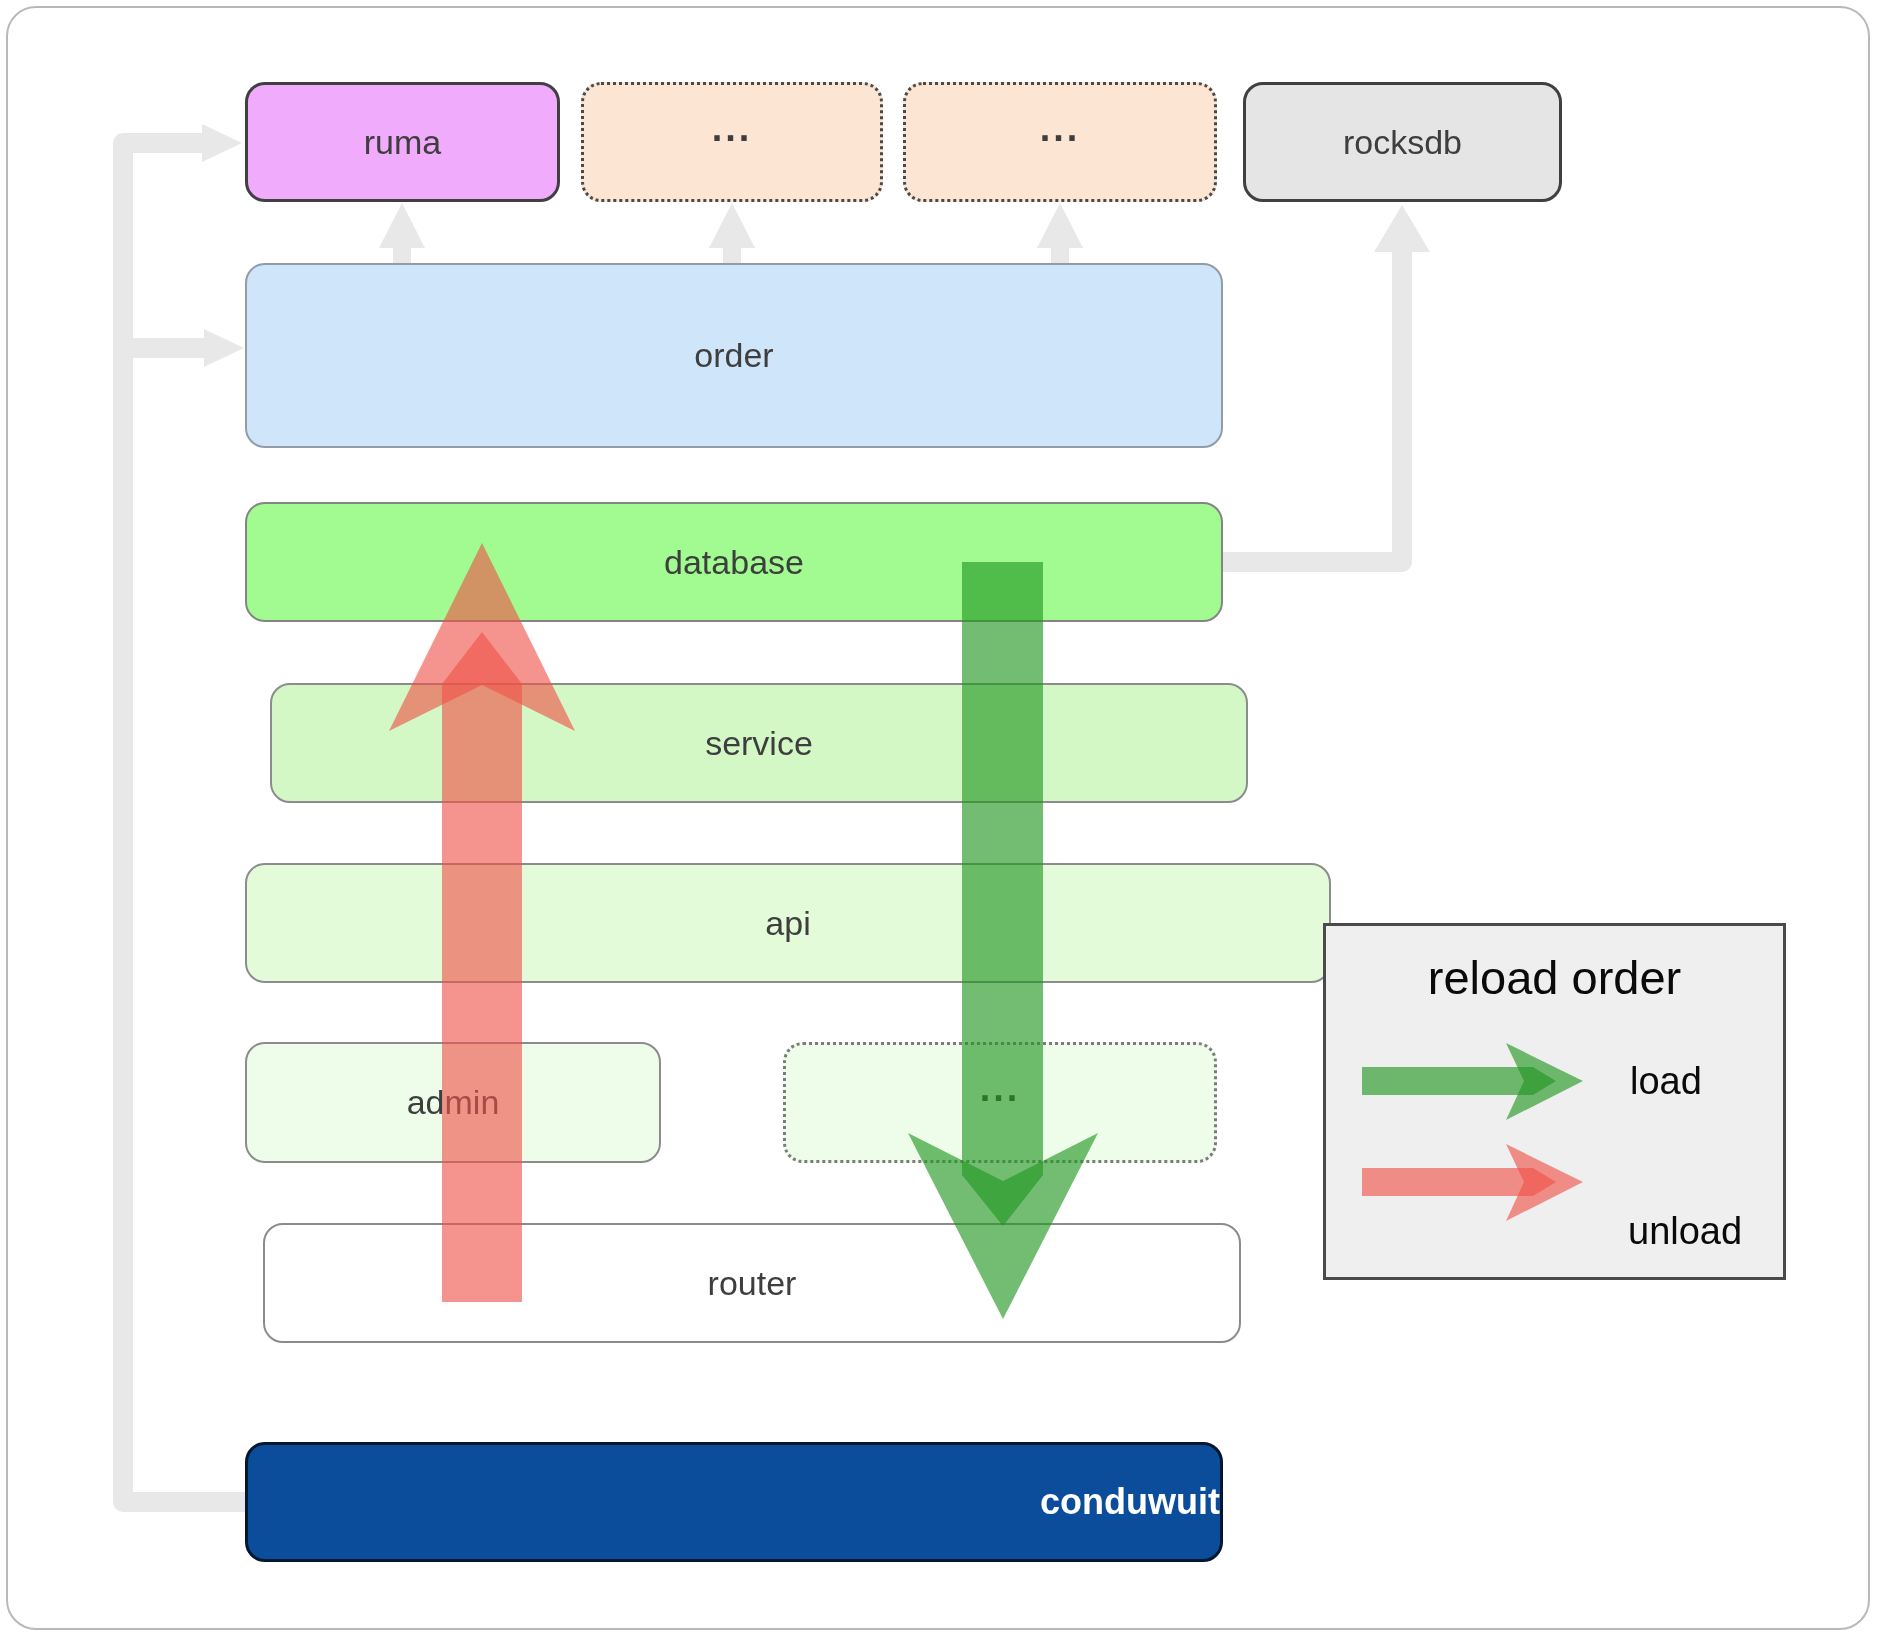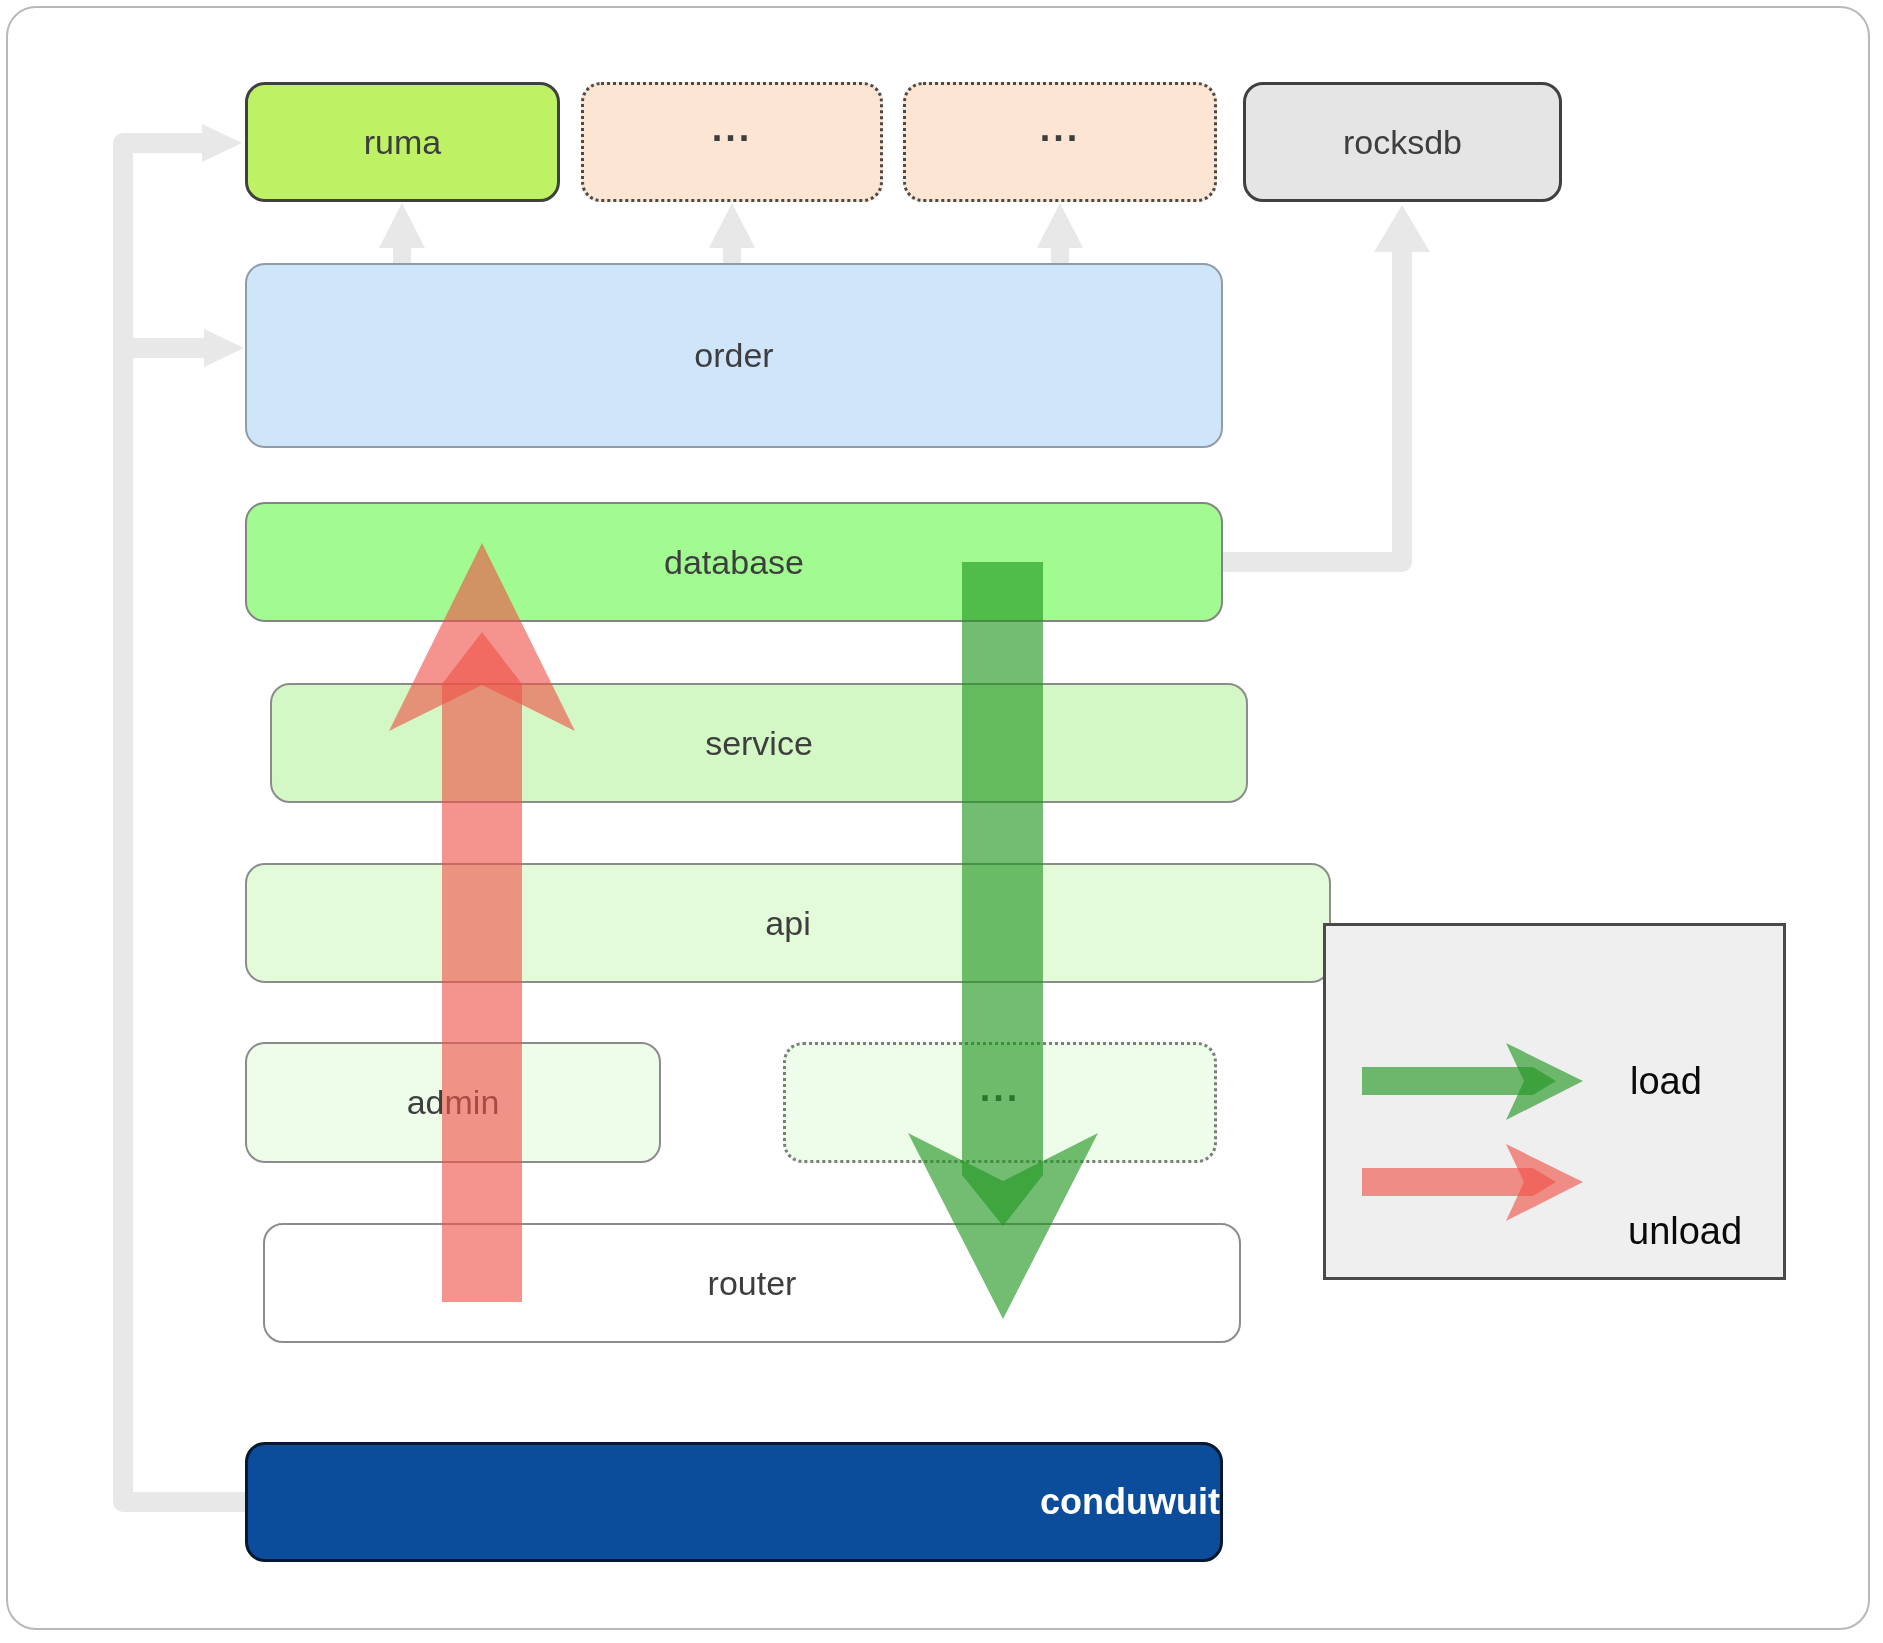--- a/index.html
+++ b/index.html
@@ -12,21 +12,21 @@
     border:2px solid #b9b9b9;border-radius:30px;background:#ffffff;
     box-sizing:border-box;z-index:0;
   }
   svg.layer{position:absolute;left:0;top:0;width:1883px;height:1643px;pointer-events:none;}
   #gray-layer{z-index:1;}
   #color-layer{z-index:3;}
   .node{
     position:absolute;display:flex;align-items:center;justify-content:center;
     font-size:34px;color:#3e3e3e;border-radius:20px;box-sizing:border-box;z-index:2;
   }
-  .n-ruma     {left:245px;top:82px;  width:315px;height:120px;background:#bef264;border:3px solid #404040;}
+  .n-ruma     {left:245px;top:82px;  width:315px;height:120px;background:#f0abfc;border:3px solid #404040;}
   .n-ext1     {left:581px;top:82px;  width:302px;height:120px;background:#fce5d3;border:3px dotted #4a4a4a;}
   .n-ext2     {left:903px;top:82px;  width:314px;height:120px;background:#fce5d3;border:3px dotted #4a4a4a;}
   .n-rocksdb  {left:1243px;top:82px; width:319px;height:120px;background:#e5e5e5;border:3px solid #404040;}
   .n-core     {left:245px;top:263px; width:978px;height:185px;background:#cfe5fa;border:2px solid #929ca9;}
   .n-database {left:245px;top:502px; width:978px;height:120px;background:#a1fb90;border:2px solid #848484;}
   .n-service  {left:245px;top:683px; width:978px;height:120px;background:#d3f8c5;border:2px solid #8c8c8c;margin-left:25px;}
   .n-api      {left:245px;top:863px; width:1086px;height:120px;background:#e4fbd9;border:2px solid #8c8c8c;}
   .n-admin    {left:245px;top:1042px;width:416px;height:121px;background:#eefdea;border:2px solid #8c8c8c;}
   .n-extmid   {left:783px;top:1042px;width:434px;height:121px;background:#eefdea;border:3px dotted #7c7c7c;}
   .n-router   {left:263px;top:1223px;width:978px;height:120px;background:#ffffff;border:2px solid #8c8c8c;}
@@ -100,20 +100,21 @@
   <span class="dots">...</span>
 </div>
 <div class="node n-router">
   <span>router</span>
 </div>
 <div class="node n-conduwuit">
   <span>conduwuit</span>
 </div>
 
 <div class="legend">
+  <div class="legend-title">reload order</div>
   <div class="legend-label load">load</div>
   <div class="legend-label unload">unload</div>
 </div>
 
 <svg id="color-layer" class="layer" viewBox="0 0 1883 1643">
 
   <g fill="rgba(239,83,72,0.62)">
     <polygon points="482,543 575,731 482,685 389,731"></polygon>
     <polygon points="482,632 522,684 522,1302 442,1302 442,684"></polygon>
   </g>

